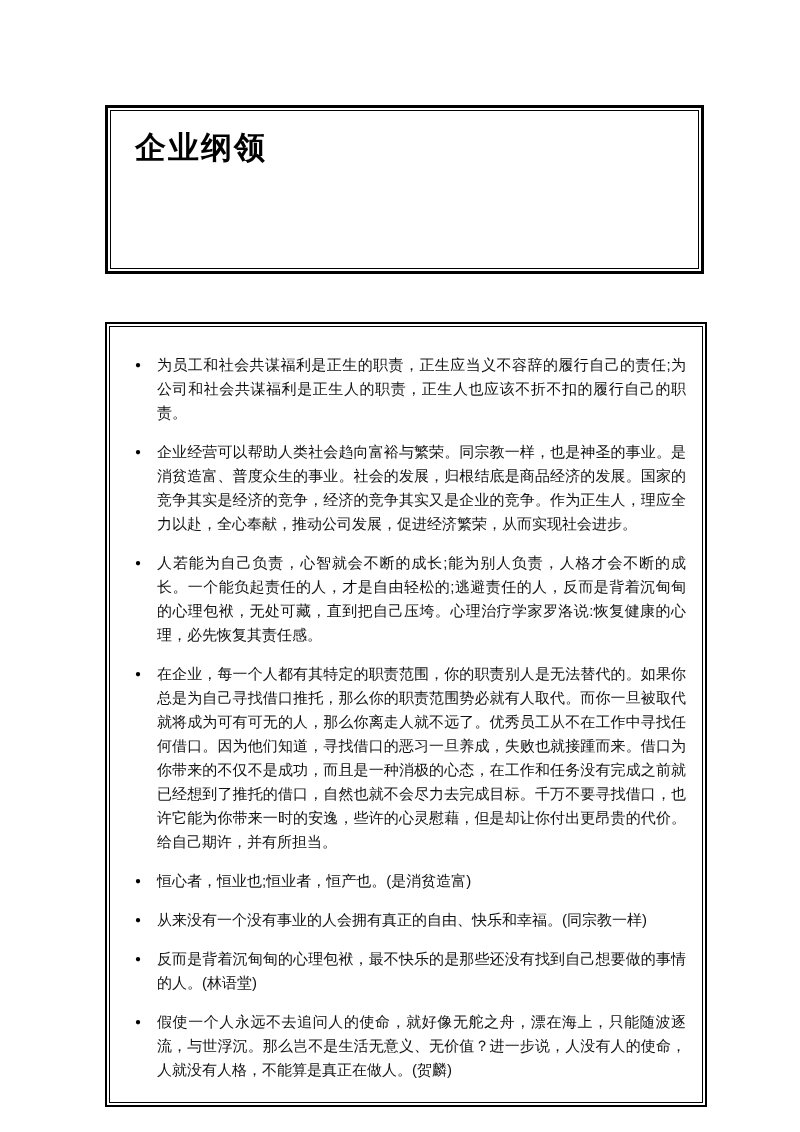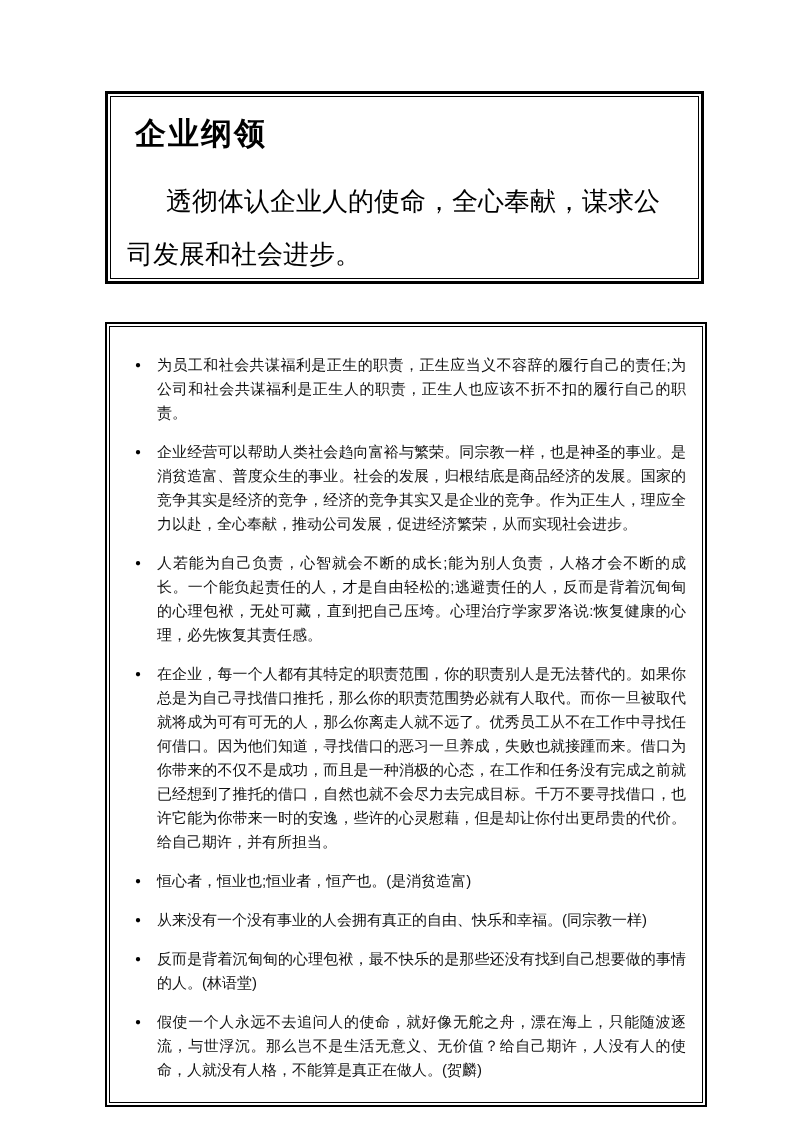--- a/index.html
+++ b/index.html
@@ -33,23 +33,23 @@
     padding: 2px;
   }
   .box-inner {
     border: 1px solid var(--border-color);
     width: 100%;
     height: 100%;
     min-height: inherit;
   }
   
   .charter-box {
-    top: 91px;
+    top: 105px;
     width: 599px;
-    height: 193px;
+    height: 169px;
   }
   .charter-inner {
     padding: 20px 22px 10px 22px;
     font-family: "Liberation Serif", "DejaVu Serif", serif;
   }
   .charter-title {
     font-size: 31px;
     font-weight: bold;
     letter-spacing: 2px;
     color: #000000;
@@ -100,21 +100,20 @@
   }
 </style>
 </head>
 <body>
 
 <div class="page">
 
   <section class="box-outer charter-box">
     <div class="box-inner charter-inner">
       <h1 class="charter-title">企业纲领</h1>
-      <p class="charter-body">透彻体认企业人的使命，全心奉献，谋求公司发展和社会进步。</p>
     </div>
   </section>
 
   <section class="box-outer quotes-box">
     <div class="box-inner quotes-inner">
 
       <div class="quote-item">
         <span class="bullet">●</span>
         <p class="quote-text">为员工和社会共谋福利是正生的职责，正生应当义不容辞的履行自己的责任;为公司和社会共谋福利是正生人的职责，正生人也应该不折不扣的履行自己的职责。</p>
       </div>
@@ -144,19 +143,19 @@
         <p class="quote-text">从来没有一个没有事业的人会拥有真正的自由、快乐和幸福。(同宗教一样)</p>
       </div>
 
       <div class="quote-item">
         <span class="bullet">●</span>
         <p class="quote-text">反而是背着沉甸甸的心理包袱，最不快乐的是那些还没有找到自己想要做的事情的人。(林语堂)</p>
       </div>
 
       <div class="quote-item">
         <span class="bullet">●</span>
-        <p class="quote-text">假使一个人永远不去追问人的使命，就好像无舵之舟，漂在海上，只能随波逐流，与世浮沉。那么岂不是生活无意义、无价值？给自己期许，人没有人的使命，人就没有人格，不能算是真正在做人。(贺麟)</p>
+        <p class="quote-text">假使一个人永远不去追问人的使命，就好像无舵之舟，漂在海上，只能随波逐流，与世浮沉。那么岂不是生活无意义、无价值？进一步说，人没有人的使命，人就没有人格，不能算是真正在做人。(贺麟)</p>
       </div>
 
     </div>
   </section>
 
 </div>
 
 </body></html>

